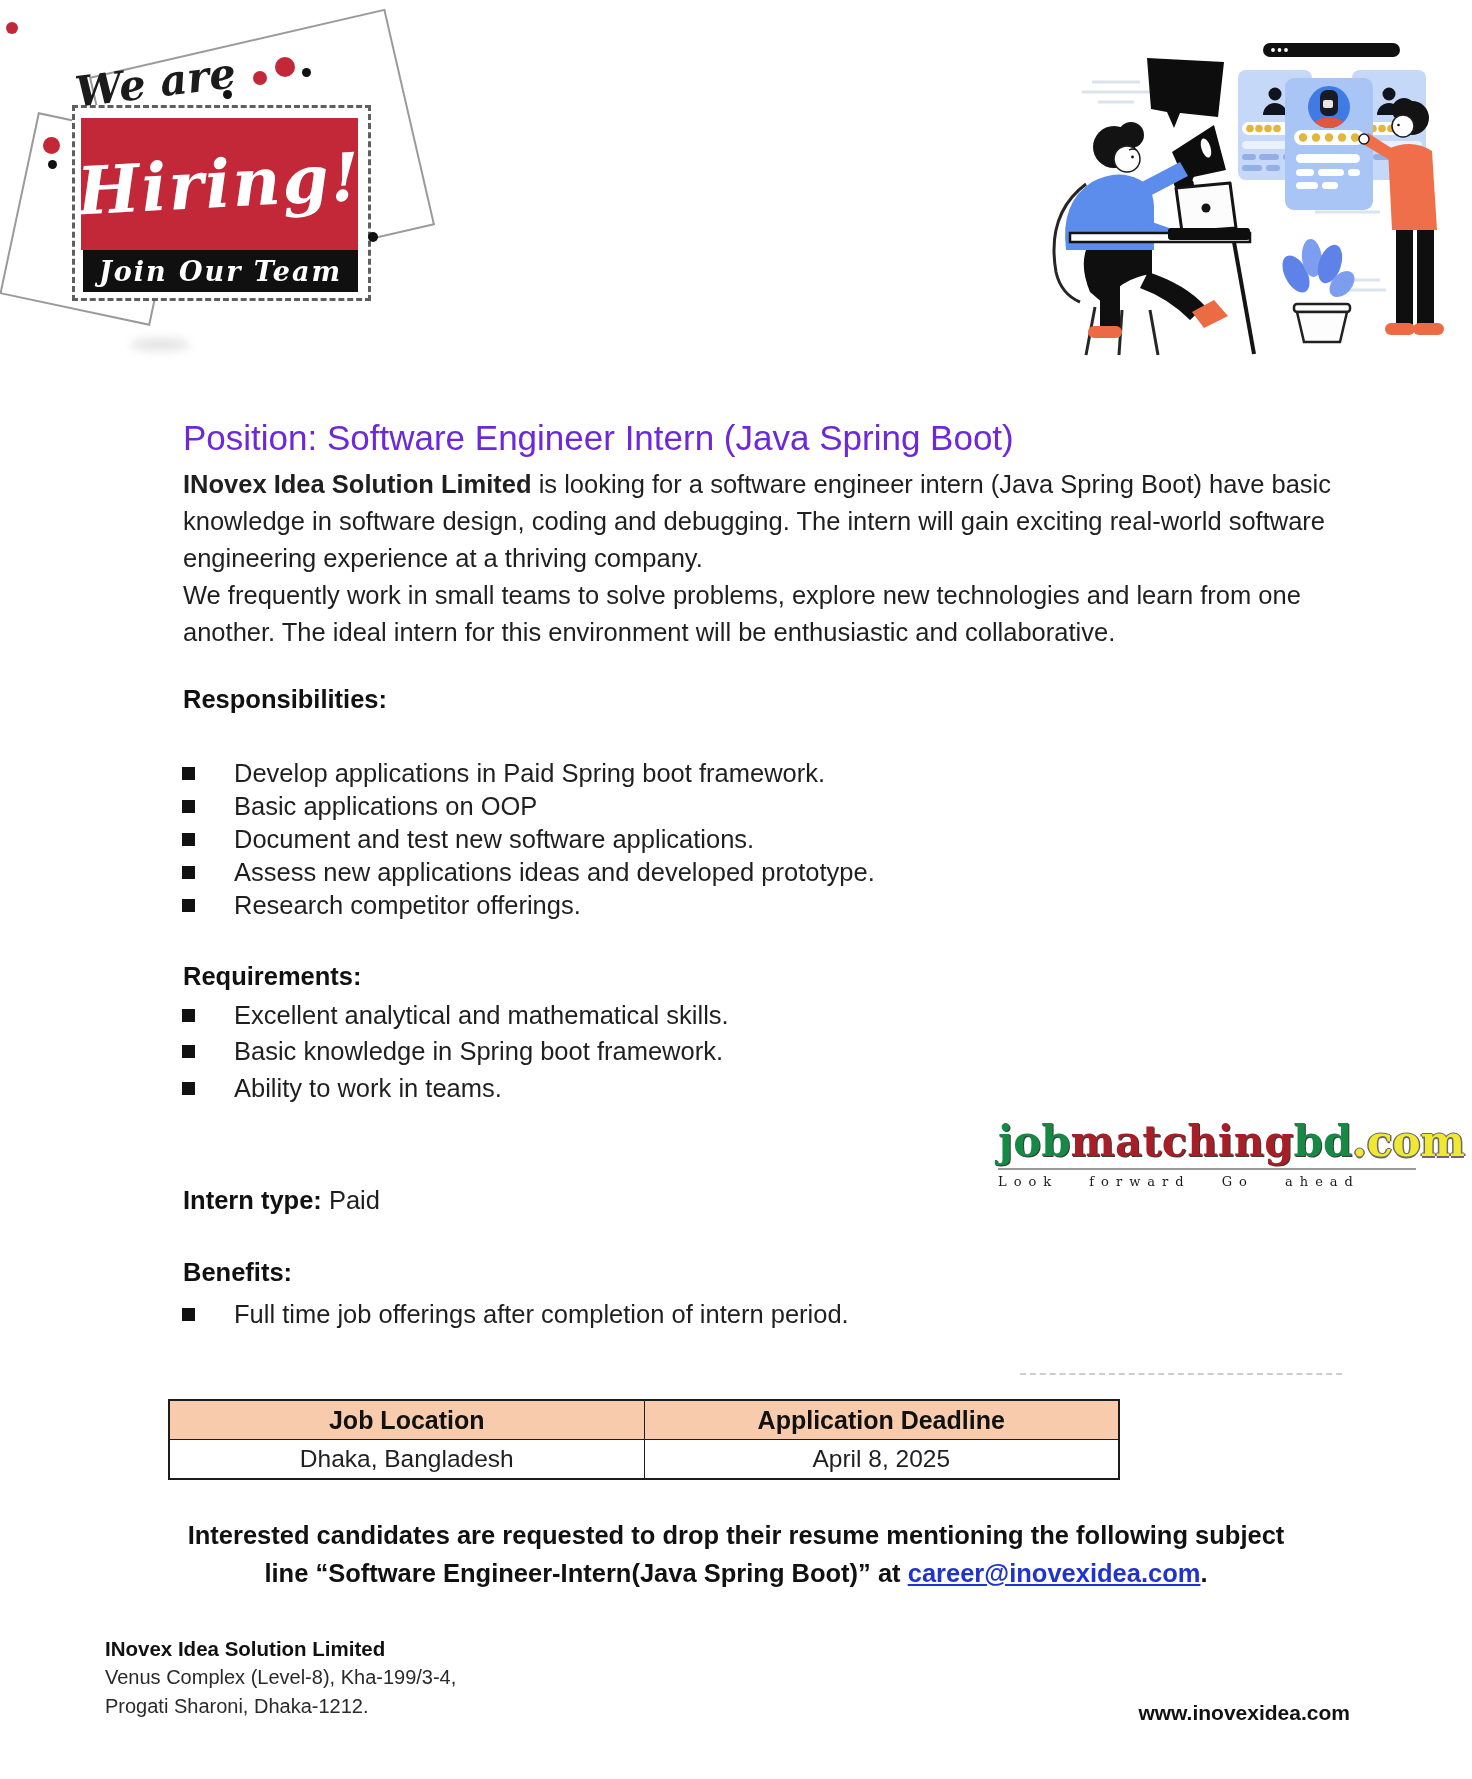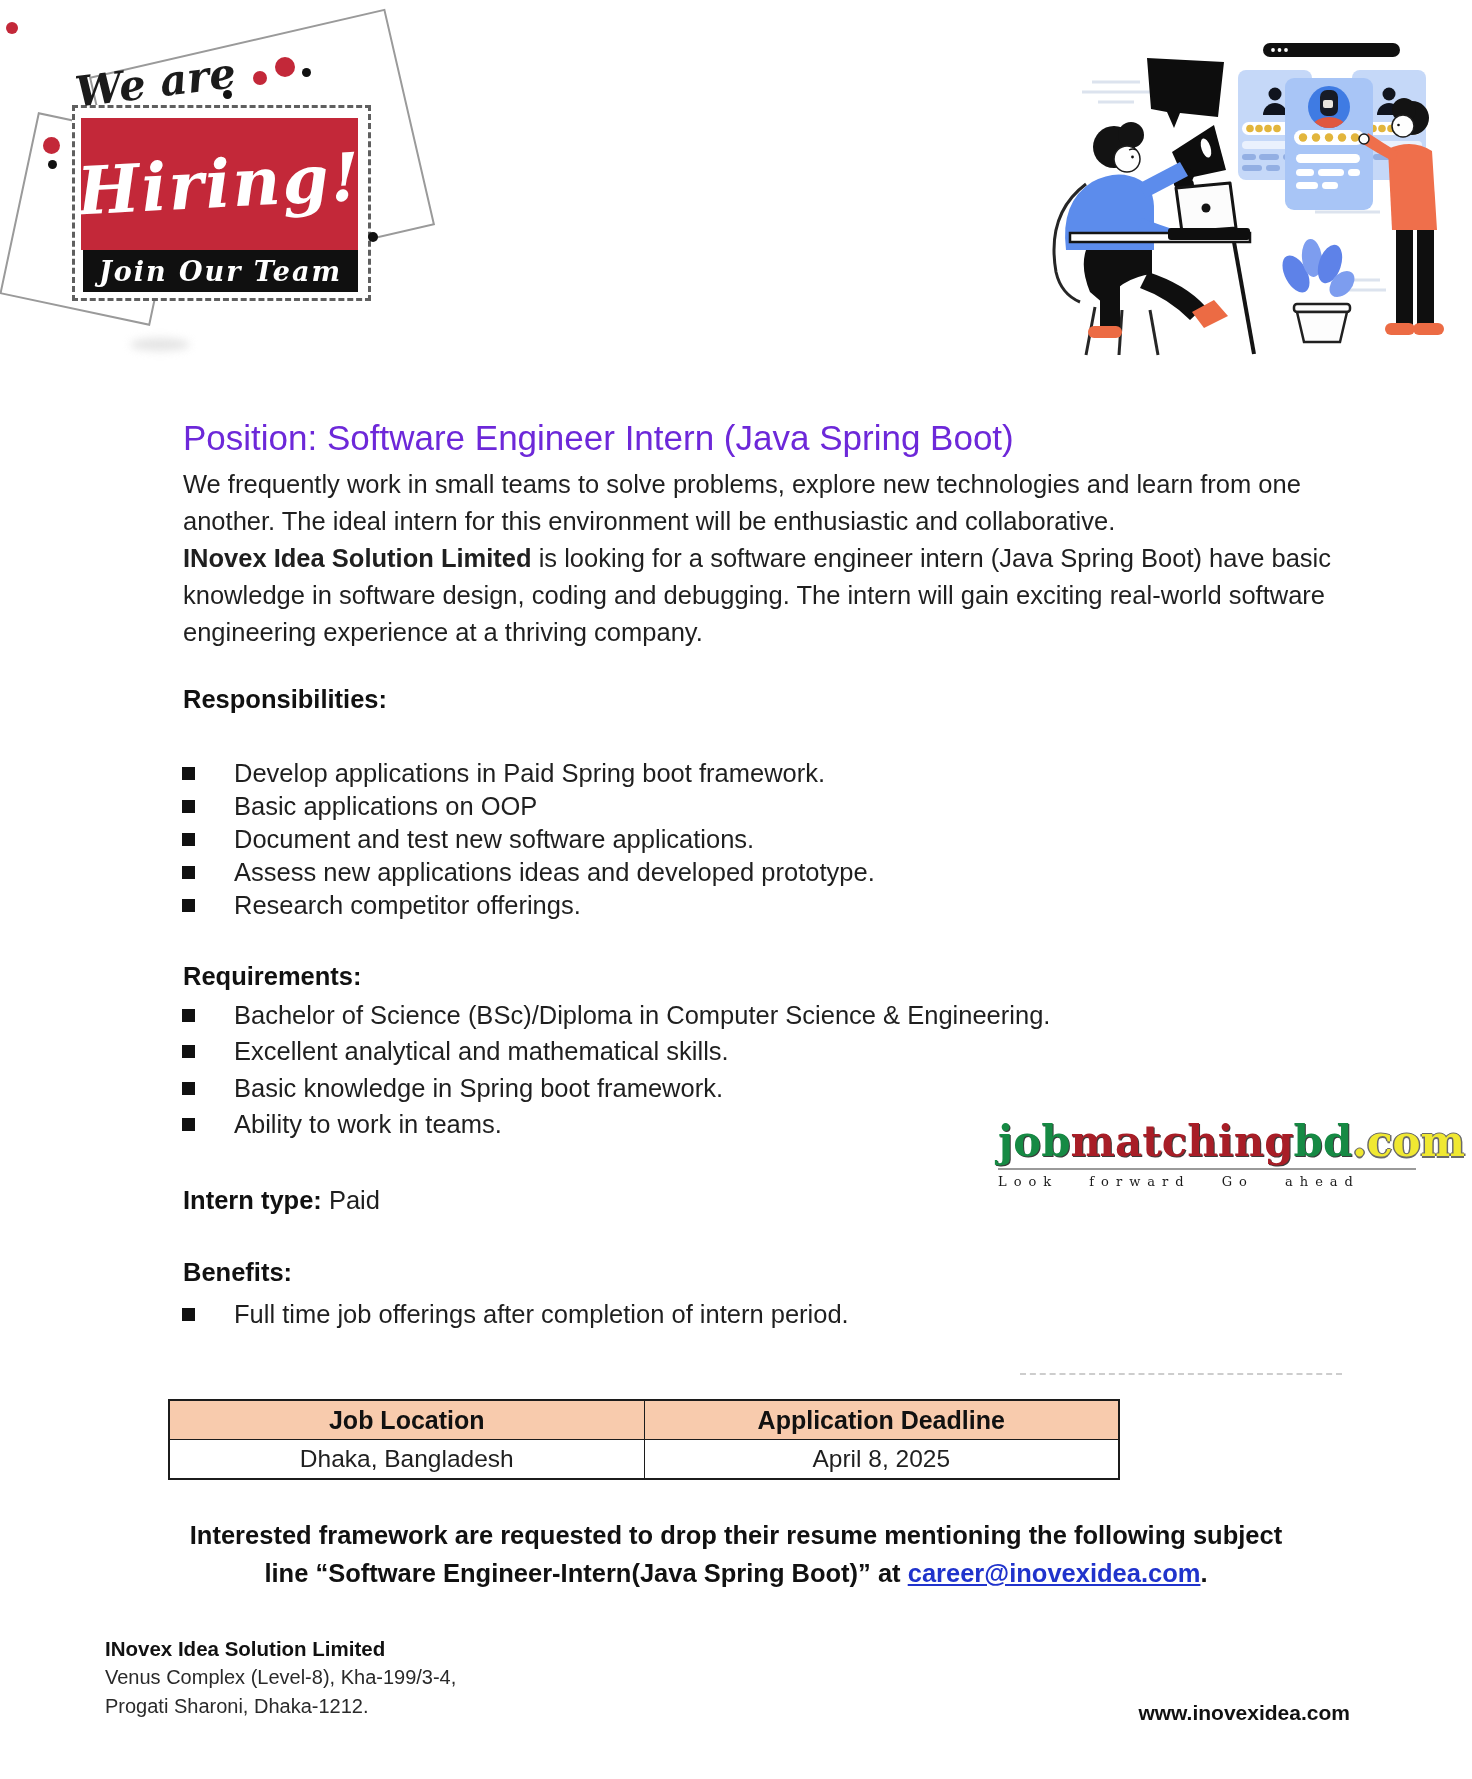--- a/index.html
+++ b/index.html
@@ -245,22 +245,22 @@
         <rect x="417" y="208" width="17" height="96" fill="#0f0f0f"></rect>
         <rect x="385" y="301" width="30" height="12" rx="6" fill="#EC6B44"></rect>
         <rect x="413" y="301" width="31" height="12" rx="6" fill="#EC6B44"></rect>
       </g>
     </svg>
   </div>
 
   <h1 id="title" class="abs" style="margin:0;">Position: Software Engineer Intern (Java Spring Boot)</h1>
 
   <div id="intro" class="abs">
+    <p><b>INovex Idea Solution Limited</b><span> is looking for a software engineer intern (Java Spring Boot) have basic knowledge in software design, coding and debugging. The intern will gain exciting real-world software engineering experience at a thriving company.</span></p>
     <p>We frequently work in small teams to solve problems, explore new technologies and learn from one another. The ideal intern for this environment will be enthusiastic and collaborative.</p>
-    <p><b>INovex Idea Solution Limited</b><span> is looking for a software engineer intern (Java Spring Boot) have basic knowledge in software design, coding and debugging. The intern will gain exciting real-world software engineering experience at a thriving company.</span></p>
   </div>
 
   <div id="resp-head" class="abs sec-head">Responsibilities:</div>
   <ul id="resp-list" class="abs blist">
     <li>
         <span class="sq"></span>
         <span>Develop applications in Paid Spring boot framework.</span>
       </li>
     <li>
         <span class="sq"></span>
@@ -275,24 +275,20 @@
         <span>Assess new applications ideas and developed prototype.</span>
       </li>
     <li>
         <span class="sq"></span>
         <span>Research competitor offerings.</span>
       </li>
   </ul>
 
   <div id="req-head" class="abs sec-head">Requirements:</div>
   <ul id="req-list" class="abs blist">
-    <li>
-        <span class="sq"></span>
-        <span>Bachelor of Science (BSc)/Diploma in Computer Science &amp; Engineering.</span>
-      </li>
     <li>
         <span class="sq"></span>
         <span>Excellent analytical and mathematical skills.</span>
       </li>
     <li>
         <span class="sq"></span>
         <span>Basic knowledge in Spring boot framework.</span>
       </li>
     <li>
         <span class="sq"></span>
@@ -327,21 +323,21 @@
       <th>Application Deadline</th>
     </tr>
     <tr>
       <td>Dhaka, Bangladesh</td>
       <td>April 8, 2025</td>
     </tr>
   </tbody>
     </table>
 
   <div id="cta" class="abs">
-    <div>Interested framework are requested to drop their resume mentioning the following subject</div>
+    <div>Interested candidates are requested to drop their resume mentioning the following subject</div>
     <div>
       <span>line “Software Engineer-Intern(Java Spring Boot)” at </span><a href="#">career@inovexidea.com</a><span>.</span>
     </div>
   </div>
 
   <div id="footer-left" class="abs">
     <div class="co">INovex Idea Solution Limited</div>
     <div>Venus Complex (Level-8), Kha-199/3-4,</div>
     <div>Progati Sharoni, Dhaka-1212.</div>
   </div>

